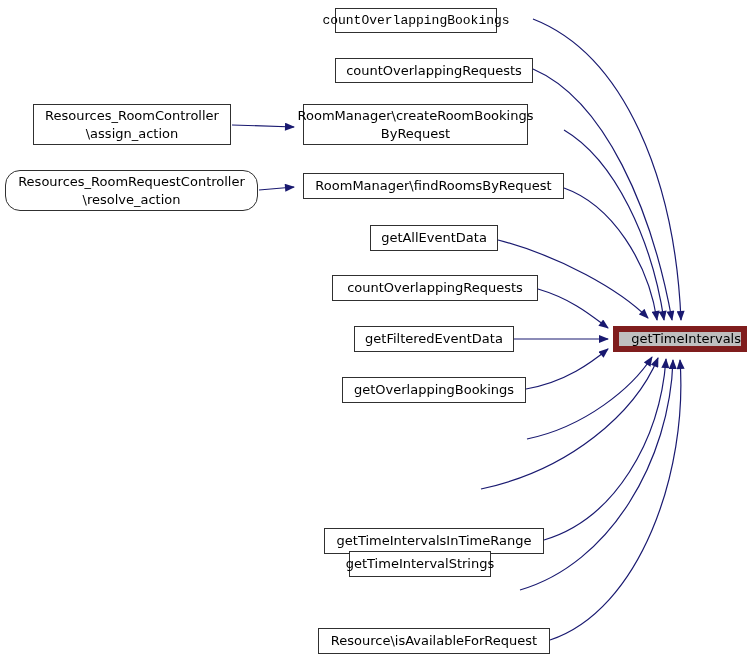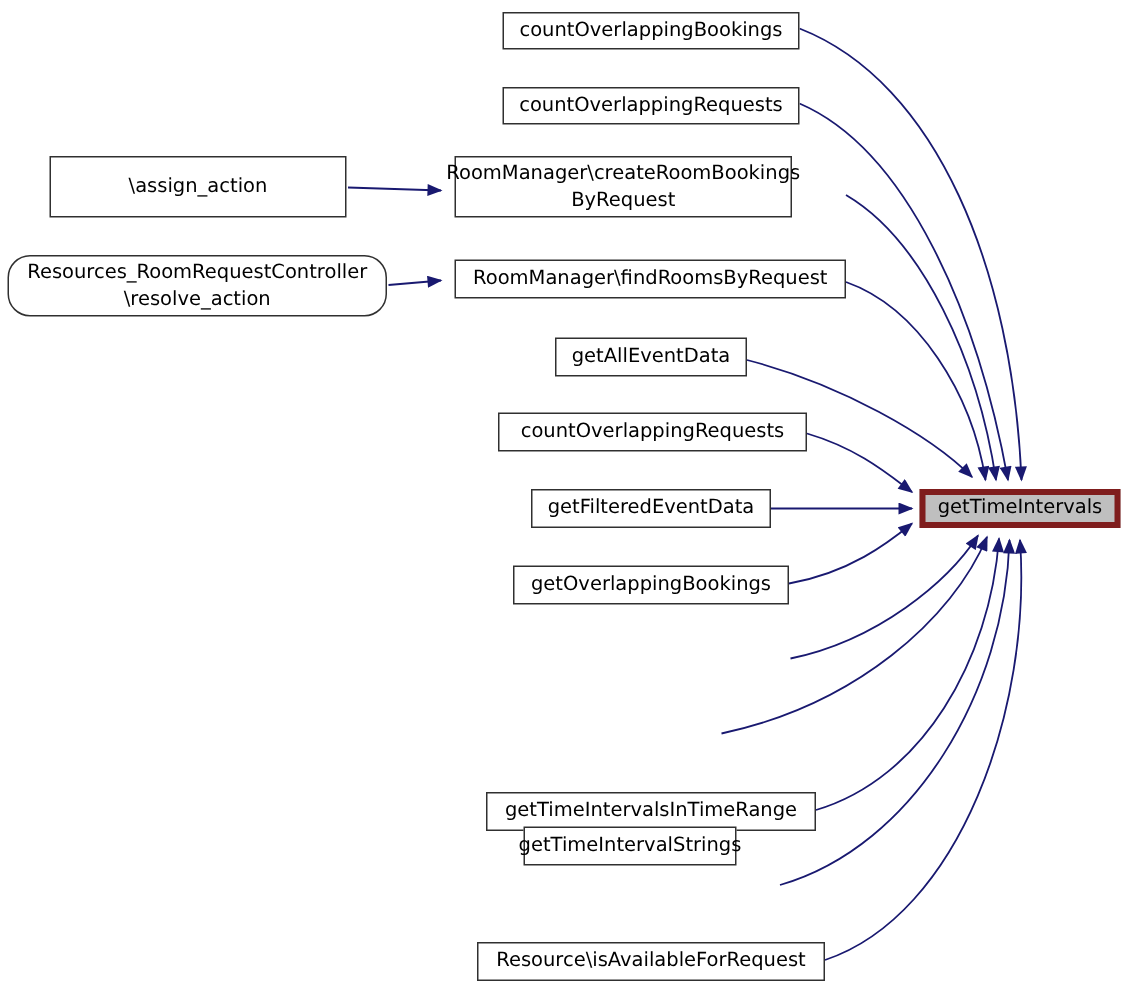--- a/index.html
+++ b/index.html
@@ -19,21 +19,21 @@
   .edge{fill:none;stroke:var(--edge-color);stroke-width:1.2px;}
   #arrowhead path{fill:var(--edge-color);stroke:none;}
   .node{
     position:absolute;box-sizing:border-box;
     background:var(--node-fill);border:1px solid var(--node-border);
     display:flex;flex-direction:column;align-items:center;justify-content:center;
     font-size:13px;color:var(--text-color);text-align:center;cursor:pointer;
   }
   .node span{display:block;line-height:18px;white-space:nowrap;}
   .node.target{
-    background:var(--target-fill);border:4px solid #7f1d1d;cursor:default;
+    background:var(--target-fill);border:6px solid #7f1d1d;cursor:default;align-items:flex-end;
   }
 </style>
 </head>
 <body>
 
 <div class="graph">
 
   <svg class="edges" viewBox="0 0 751 661">
     <defs>
       <marker id="arrowhead" viewBox="0 0 10 8" refX="9" refY="4" markerWidth="11" markerHeight="8" markerUnits="userSpaceOnUse" orient="auto">
@@ -50,29 +50,30 @@
     <path class="edge" marker-end="url(#arrowhead)" d="M538,289 C572,299 592,316 608,328"></path>
     <path class="edge" marker-end="url(#arrowhead)" d="M514,339 L608,339"></path>
     <path class="edge" marker-end="url(#arrowhead)" d="M526,389 C566,382 592,362 608,349"></path>
     <path class="edge" marker-end="url(#arrowhead)" d="M527,439 C585,427 632,388 652,357"></path>
     <path class="edge" marker-end="url(#arrowhead)" d="M481,489 C570,470 635,413 658,358"></path>
     <path class="edge" marker-end="url(#arrowhead)" d="M544,540 C615,519 660,440 666,359"></path>
     <path class="edge" marker-end="url(#arrowhead)" d="M520,590 C610,564 670,460 673,360"></path>
     <path class="edge" marker-end="url(#arrowhead)" d="M550,640 C640,610 688,472 680,360"></path>
   </svg>
 
-  <div class="node" style="left:335px;top:8px;width:198px;height:25px;">
+  <div class="node" style="left:335px;top:8px;width:162px;height:25px;font-family:Liberation Mono, monospace;">
     <span>countOverlappingBookings</span>
   </div>
 
   <div class="node" style="left:335px;top:58px;width:198px;height:25px;">
     <span>countOverlappingRequests</span>
   </div>
 
   <div class="node" style="left:33px;top:104px;width:198px;height:41px;">
+    <span>Resources_RoomController</span>
     <span>\assign_action</span>
   </div>
 
   <div class="node" style="left:5px;top:170px;width:253px;height:41px;border-radius:15px;">
     <span>Resources_RoomRequestController</span>
     <span>\resolve_action</span>
   </div>
 
   <div class="node" style="left:303px;top:104px;width:225px;height:41px;">
     <span>RoomManager\createRoomBookings</span>

